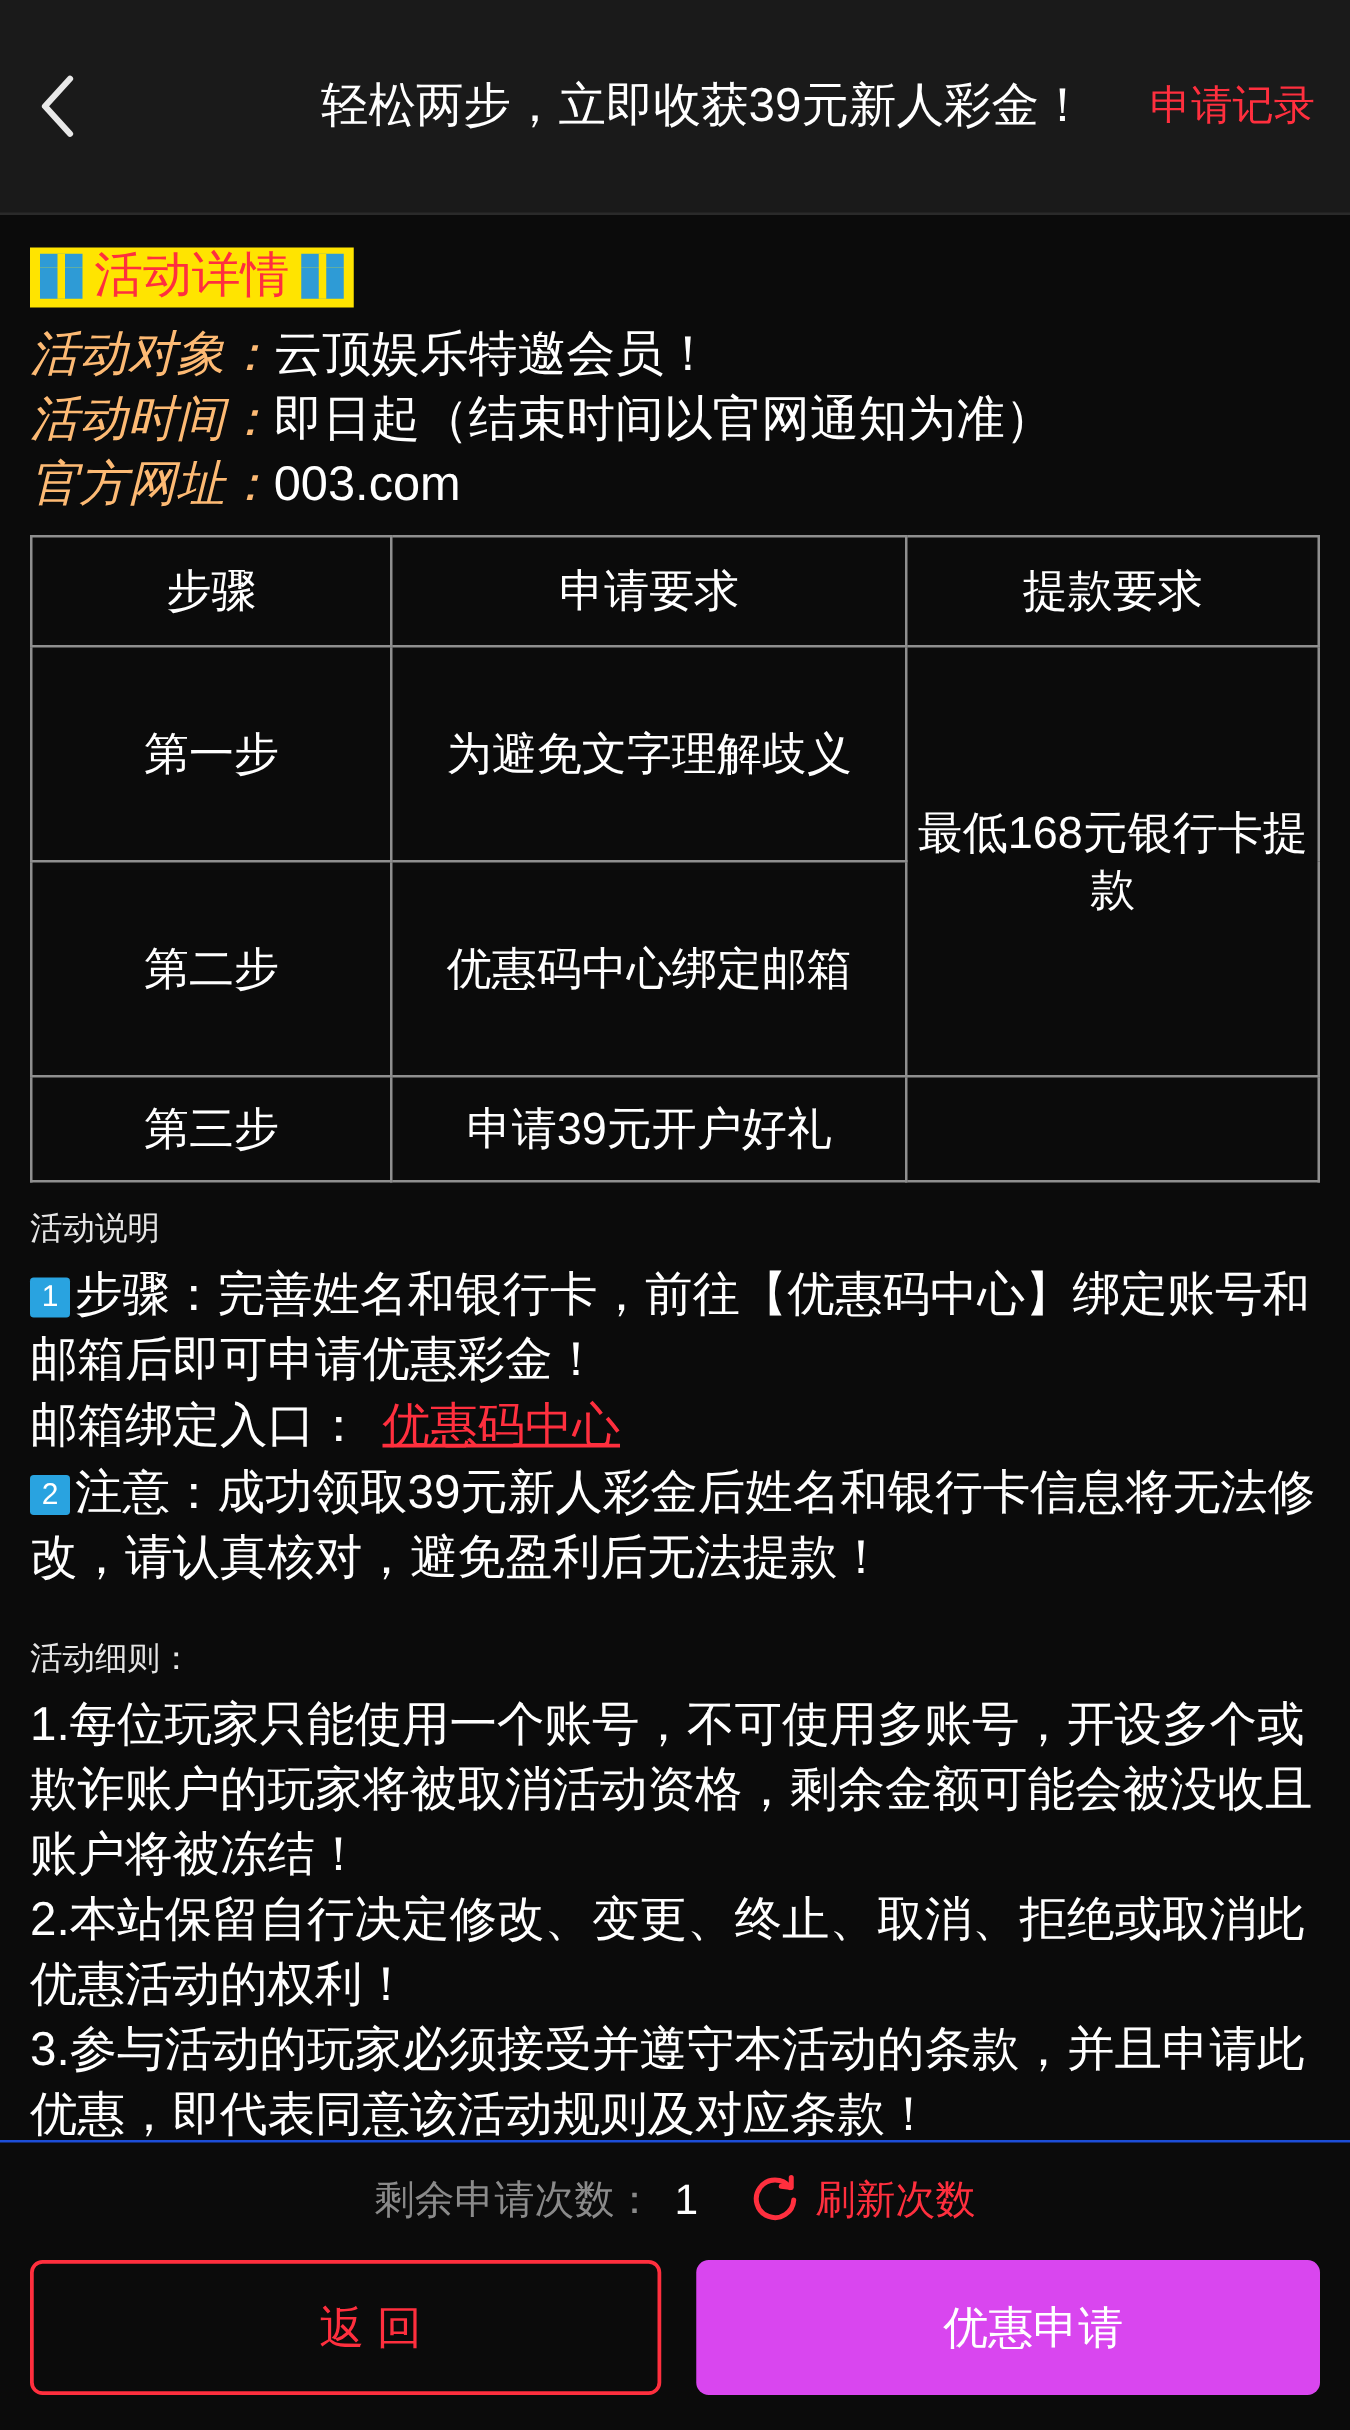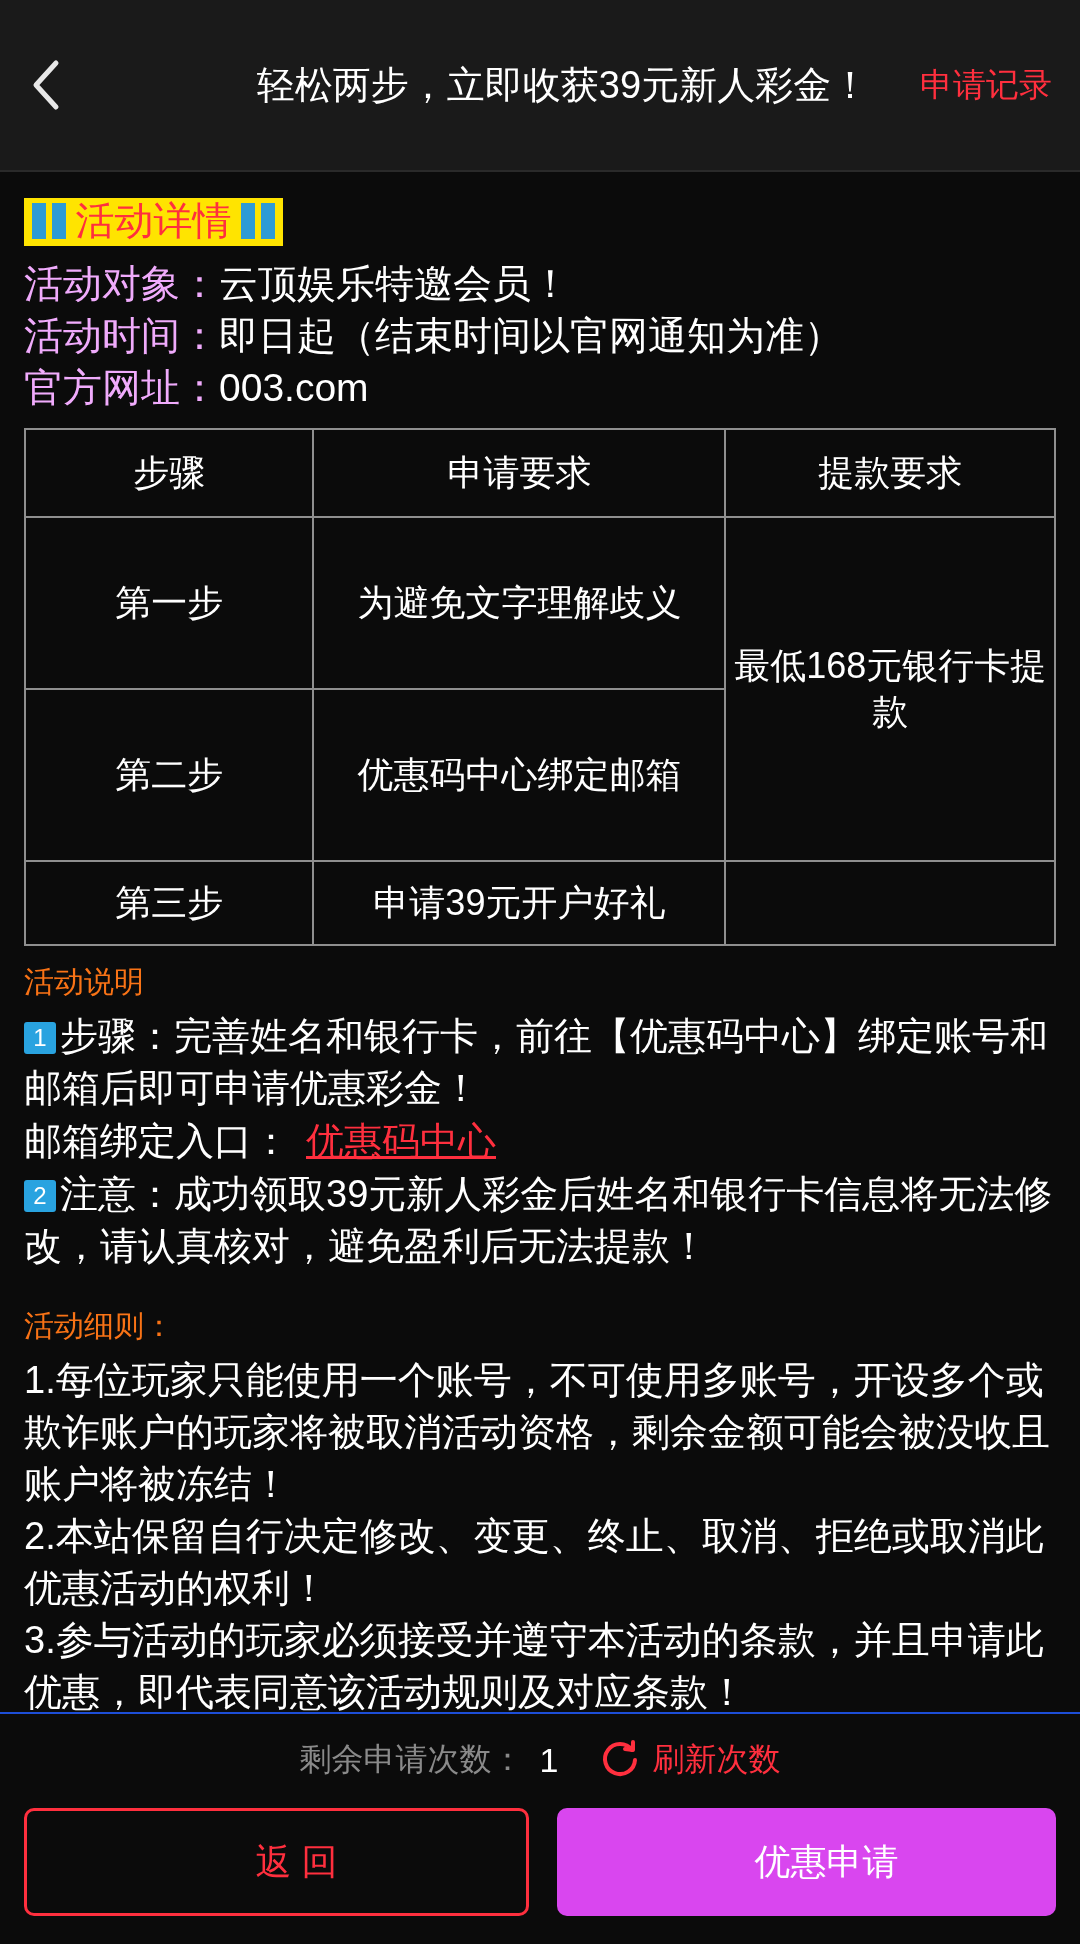--- a/index.html
+++ b/index.html
@@ -102,21 +102,21 @@
     line-height: 42px;
     padding: 0 3px;
   }
 
   .kv-row {
     font-size: 39px;
     line-height: 52px;
     color: #ffffff;
     white-space: nowrap;
   }
-  .kv-key { color: #f0abfc; }
+  .kv-key { color: #fdba74; font-style: italic; }
   .kv-val { color: #ffffff; }
 
   
   table.detail {
     width: 100%;
     border-collapse: collapse;
     margin-top: 14px;
     table-layout: fixed;
   }
   table.detail td, table.detail th {
@@ -129,22 +129,22 @@
     line-height: 46px;
   }
   table.detail th { height: 88px; }
   col.c1 { width: 28%; }
   col.c2 { width: 40%; }
   col.c3 { width: 32%; }
   td.tall { height: 172px; border-radius: 31px; }
 
   
   .sec-title {
-    color: #f97316;
-    font-size: 30px;
+    color: #e5e5e5;
+    font-size: 26px;
     line-height: 56px;
     margin-top: 8px;
   }
   .para {
     color: #ffffff;
     font-size: 38px;
     line-height: 52px;
   }
   .numbox {
     display: inline-block;

